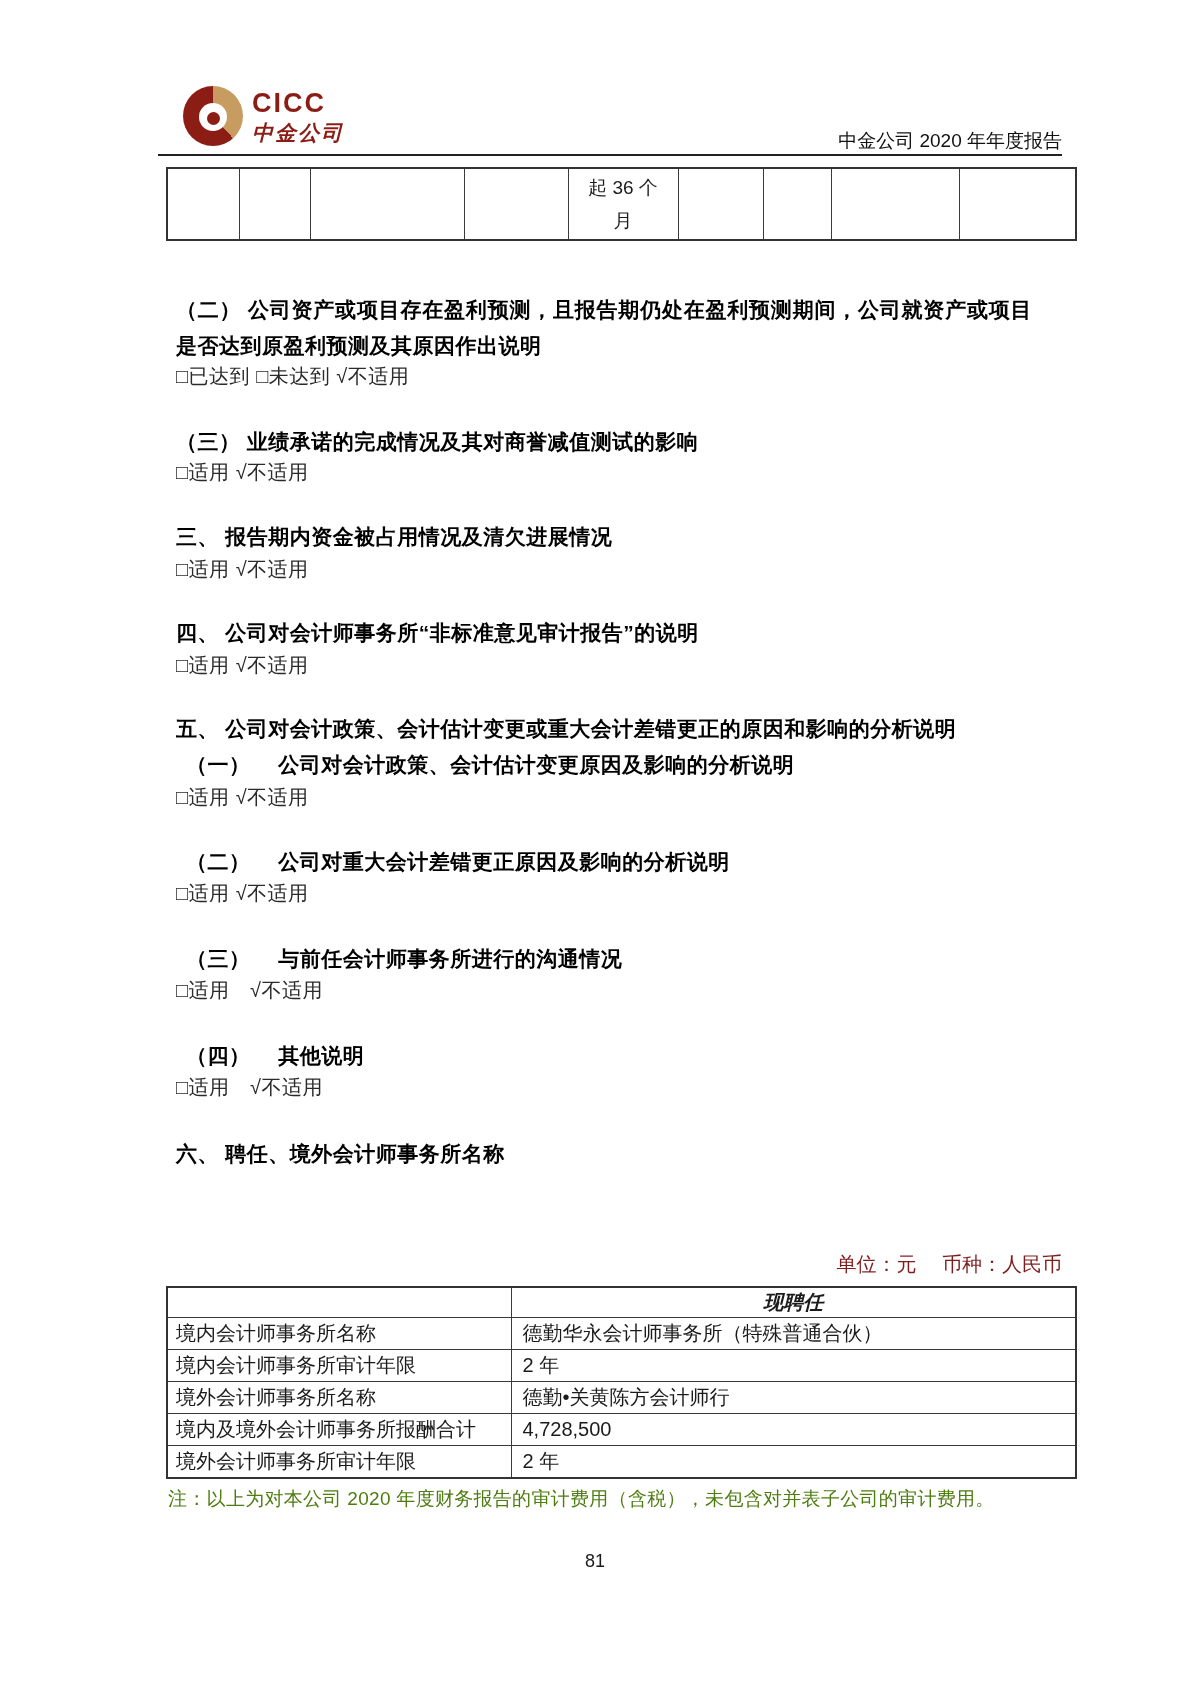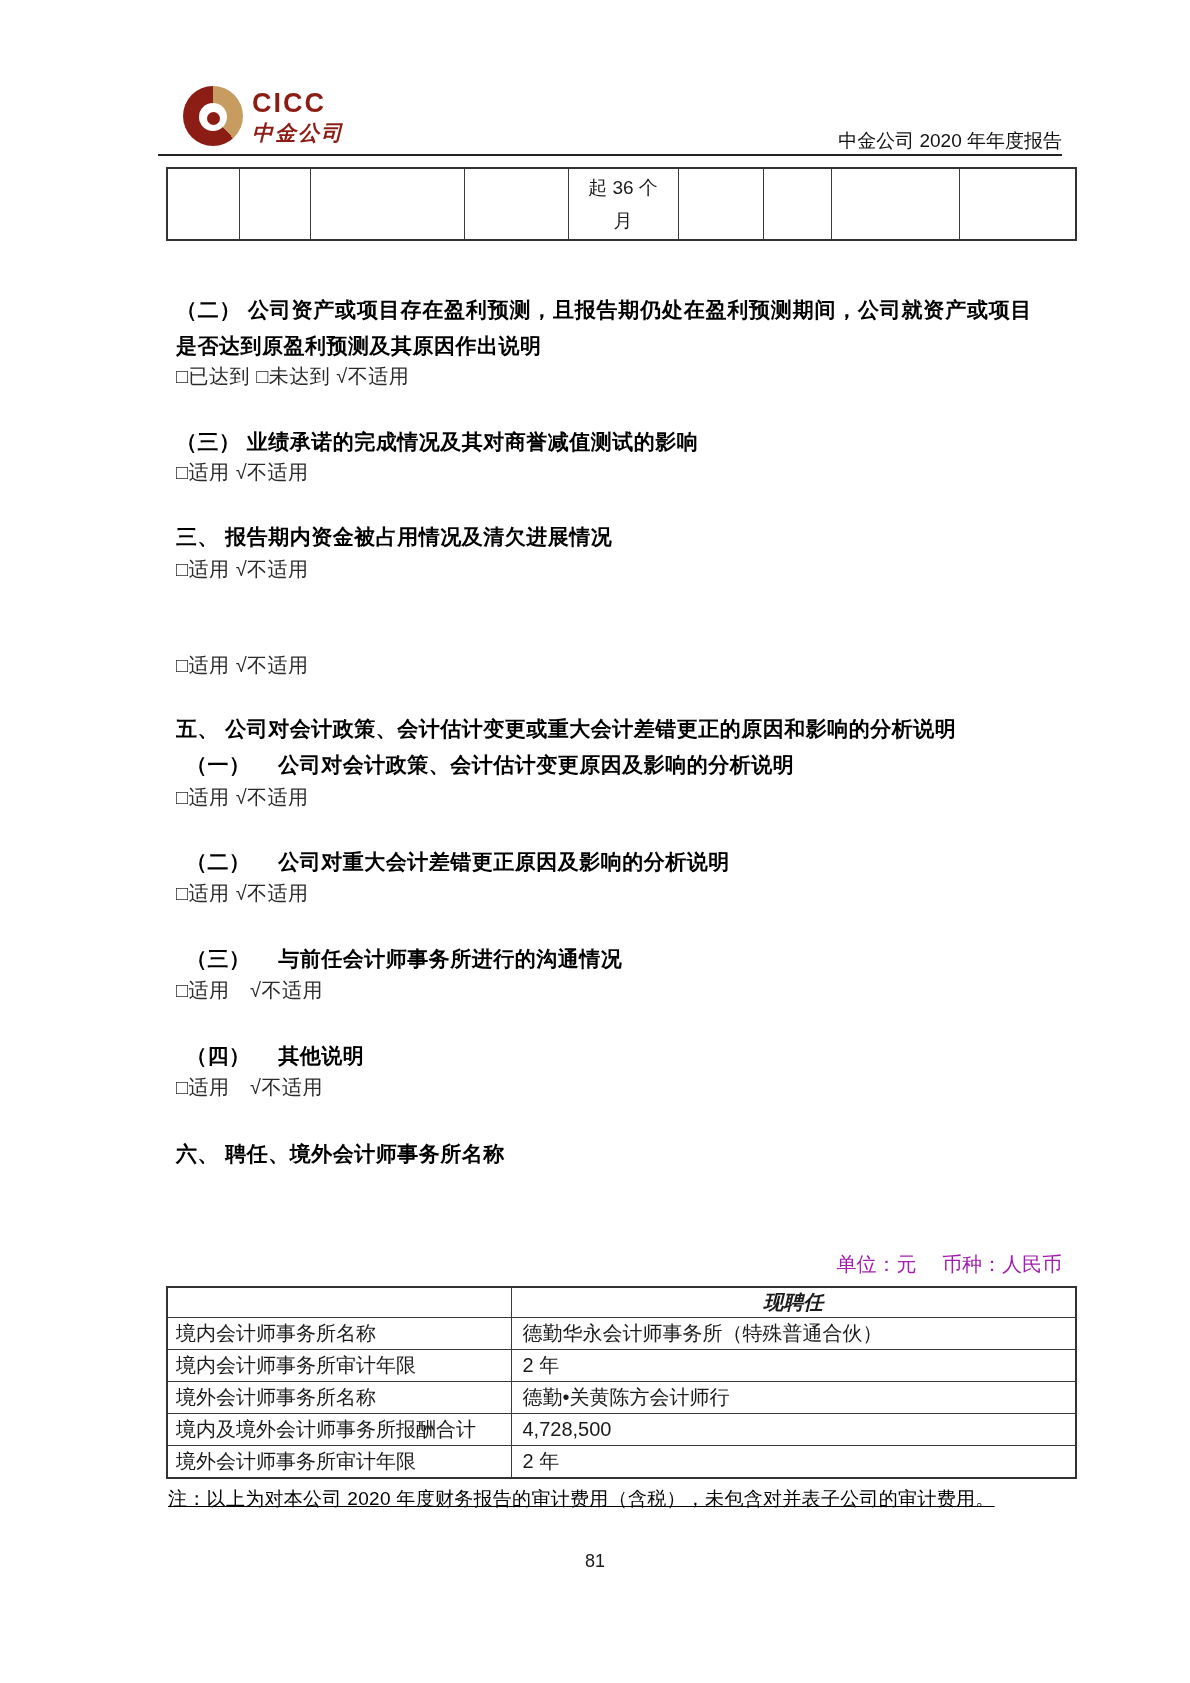--- a/index.html
+++ b/index.html
@@ -61,21 +61,21 @@
   .blk.indent{left:186px;}
   .hd{
     font-weight:bold;font-size:21px;color:#000000;
     line-height:36px;letter-spacing:0.5px;
   }
   .hd.wrap{width:856px;text-align:justify;}
   .opts{font-size:20px;color:#2a2a2a;letter-spacing:0.5px;}
   
   .unit-note{
     position:absolute;right:128px;top:1251px;
-    font-size:20px;color:#a21caf;
+    font-size:20px;color:#7f1d1d;
   }
   
   .audit-table{
     position:absolute;left:166px;top:1286px;
     border-collapse:collapse;table-layout:fixed;
     border:2px solid #333333;
   }
   .audit-table td{
     border:1px solid #3a3a3a;
     font-size:20px;color:#1b1b1b;
@@ -84,21 +84,21 @@
   .audit-table td.lbl{padding:0 4px 0 8px;}
   .audit-table td.val{padding:0 17px 0 11px;}
   .audit-table td.colhead{
     font-weight:bold;text-align:center;padding:0;
   }
   .audit-table tr.hrow td{height:29px;font-style:italic;}
   .audit-table tr.drow td{height:31px;}
   
   .footnote{
     position:absolute;left:168px;top:1486px;width:900px;
-    font-size:19px;color:#000000;letter-spacing:0.3px;text-decoration:underline;
+    font-size:19px;color:#4d7c0f;letter-spacing:0.3px;
   }
   .page-number{
     position:absolute;left:0;top:1551px;width:100%;
     text-align:center;font-size:18px;color:#1b1b1b;
   }
 </style>
 </head>
 <body>
 
 <div class="page">
@@ -144,20 +144,21 @@
 
   <div class="blk hd wrap" style="top:292px">（二） 公司资产或项目存在盈利预测，且报告期仍处在盈利预测期间，公司就资产或项目是否达到原盈利预测及其原因作出说明</div>
   <div class="blk opts" style="top:363px">□已达到 □未达到  √不适用</div>
 
   <div class="blk hd" style="top:424px">（三） 业绩承诺的完成情况及其对商誉减值测试的影响</div>
   <div class="blk opts" style="top:459px">□适用  √不适用</div>
 
   <div class="blk hd" style="top:519px">三、 报告期内资金被占用情况及清欠进展情况</div>
   <div class="blk opts" style="top:556px">□适用  √不适用</div>
 
+  <div class="blk hd" style="top:615px">四、 公司对会计师事务所“非标准意见审计报告”的说明</div>
   <div class="blk opts" style="top:652px">□适用  √不适用</div>
 
   <div class="blk hd" style="top:711px">五、 公司对会计政策、会计估计变更或重大会计差错更正的原因和影响的分析说明</div>
 
   <div class="blk hd indent" style="top:747px">（一）　 公司对会计政策、会计估计变更原因及影响的分析说明</div>
   <div class="blk opts" style="top:784px">□适用  √不适用</div>
 
   <div class="blk hd indent" style="top:844px">（二）　 公司对重大会计差错更正原因及影响的分析说明</div>
   <div class="blk opts" style="top:880px">□适用 √不适用</div>
 

